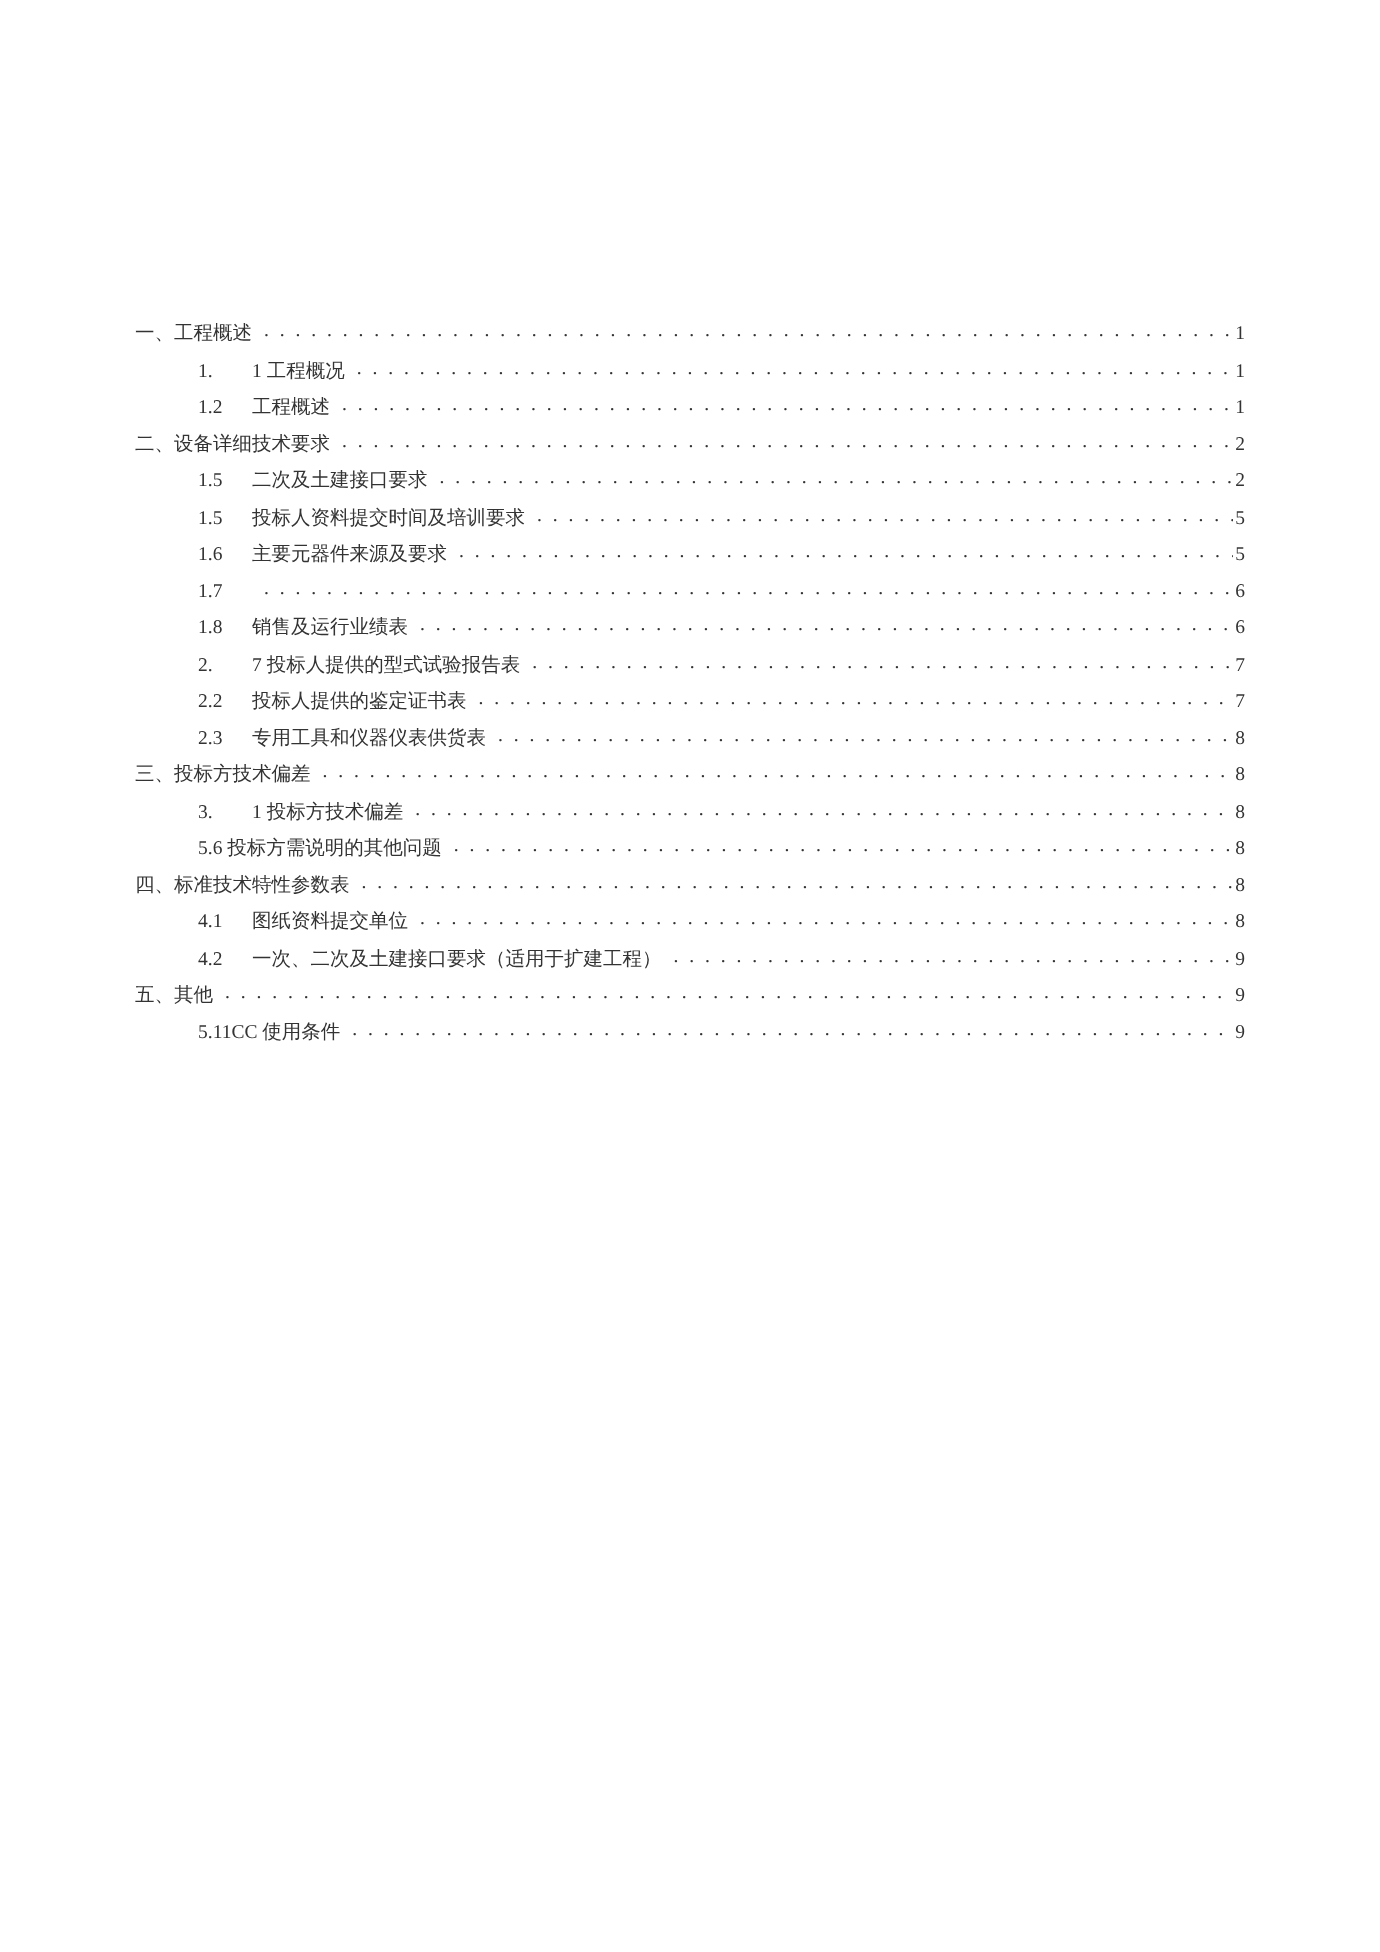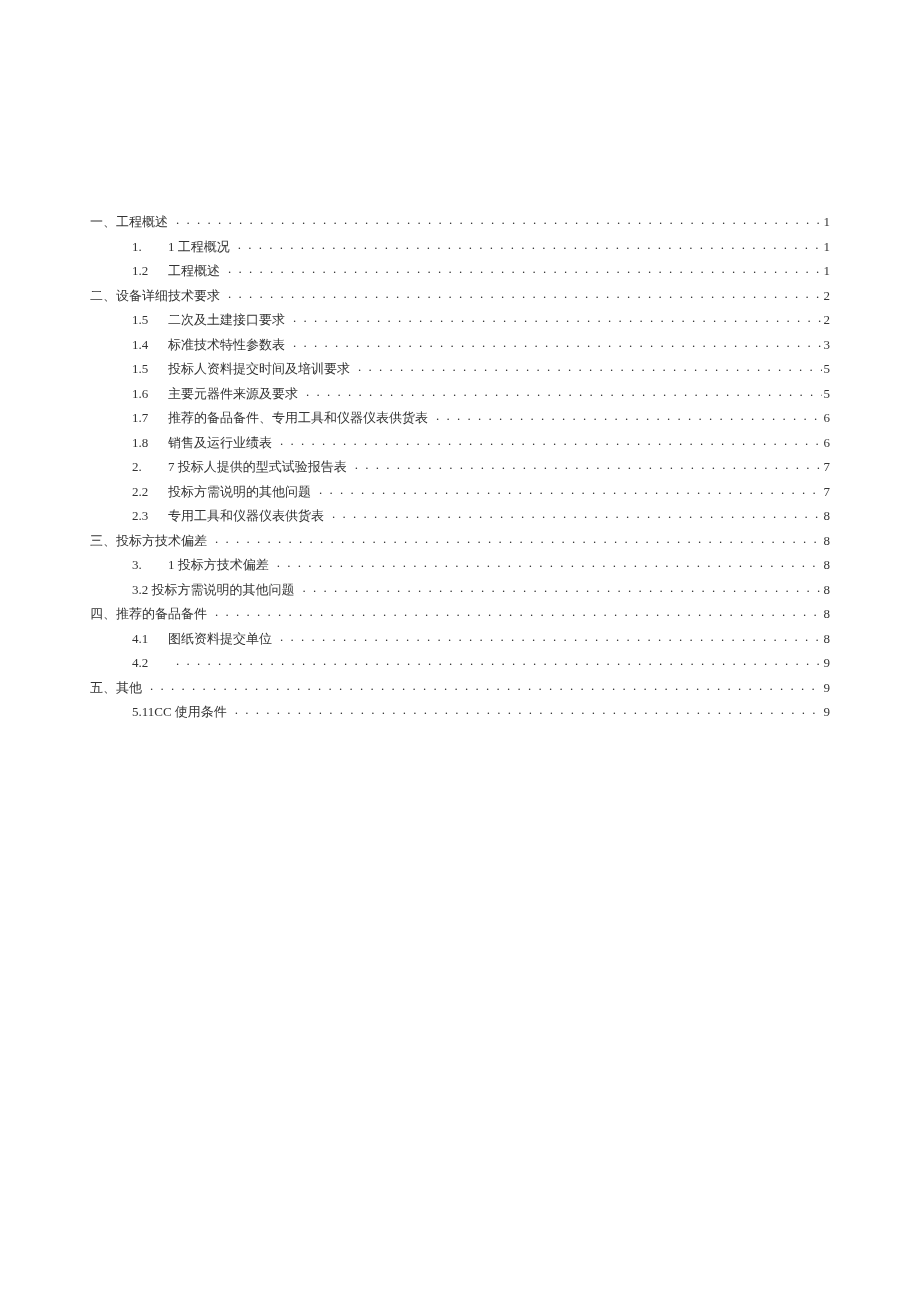--- a/index.html
+++ b/index.html
@@ -92,64 +92,56 @@
       <span class="toc-page">2</span>
     </div>
     <div class="toc-line level-2">
       <span class="toc-num level-2-num">1.5</span>
       <span class="toc-title">二次及土建接口要求</span>
       <span class="gap"></span>
       <span class="toc-dots"></span>
       <span class="toc-page">2</span>
     </div>
     <div class="toc-line level-2">
-      <span class="toc-num level-2-num">1.4</span>
-      <span class="toc-title">标准技术特性参数表</span>
-      <span class="gap"></span>
-      <span class="toc-dots"></span>
-      <span class="toc-page">3</span>
-    </div>
-    <div class="toc-line level-2">
       <span class="toc-num level-2-num">1.5</span>
       <span class="toc-title">投标人资料提交时间及培训要求</span>
       <span class="gap"></span>
       <span class="toc-dots"></span>
       <span class="toc-page">5</span>
     </div>
     <div class="toc-line level-2">
       <span class="toc-num level-2-num">1.6</span>
       <span class="toc-title">主要元器件来源及要求</span>
       <span class="gap"></span>
       <span class="toc-dots"></span>
       <span class="toc-page">5</span>
     </div>
     <div class="toc-line level-2">
       <span class="toc-num level-2-num">1.7</span>
-      <span class="toc-title">推荐的备品备件、专用工具和仪器仪表供货表</span>
       <span class="gap"></span>
       <span class="toc-dots"></span>
       <span class="toc-page">6</span>
     </div>
     <div class="toc-line level-2">
       <span class="toc-num level-2-num">1.8</span>
       <span class="toc-title">销售及运行业绩表</span>
       <span class="gap"></span>
       <span class="toc-dots"></span>
       <span class="toc-page">6</span>
     </div>
     <div class="toc-line level-2">
       <span class="toc-num level-2-num">2.</span>
       <span class="toc-title">7 投标人提供的型式试验报告表</span>
       <span class="gap"></span>
       <span class="toc-dots"></span>
       <span class="toc-page">7</span>
     </div>
     <div class="toc-line level-2">
       <span class="toc-num level-2-num">2.2</span>
-      <span class="toc-title">投标方需说明的其他问题</span>
+      <span class="toc-title">投标人提供的鉴定证书表</span>
       <span class="gap"></span>
       <span class="toc-dots"></span>
       <span class="toc-page">7</span>
     </div>
     <div class="toc-line level-2">
       <span class="toc-num level-2-num">2.3</span>
       <span class="toc-title">专用工具和仪器仪表供货表</span>
       <span class="gap"></span>
       <span class="toc-dots"></span>
       <span class="toc-page">8</span>
@@ -162,41 +154,42 @@
       <span class="toc-page">8</span>
     </div>
     <div class="toc-line level-2">
       <span class="toc-num level-2-num">3.</span>
       <span class="toc-title">1 投标方技术偏差</span>
       <span class="gap"></span>
       <span class="toc-dots"></span>
       <span class="toc-page">8</span>
     </div>
     <div class="toc-line level-2">
-      <span class="toc-title">3.2 投标方需说明的其他问题</span>
+      <span class="toc-title">5.6 投标方需说明的其他问题</span>
       <span class="gap"></span>
       <span class="toc-dots"></span>
       <span class="toc-page">8</span>
     </div>
     <div class="toc-line level-1">
       <span class="toc-num">四、</span>
-      <span class="toc-title">推荐的备品备件</span>
+      <span class="toc-title">标准技术特性参数表</span>
       <span class="gap"></span>
       <span class="toc-dots"></span>
       <span class="toc-page">8</span>
     </div>
     <div class="toc-line level-2">
       <span class="toc-num level-2-num">4.1</span>
       <span class="toc-title">图纸资料提交单位</span>
       <span class="gap"></span>
       <span class="toc-dots"></span>
       <span class="toc-page">8</span>
     </div>
     <div class="toc-line level-2">
       <span class="toc-num level-2-num">4.2</span>
+      <span class="toc-title"> 一次、二次及土建接口要求（适用于扩建工程）</span>
       <span class="gap"></span>
       <span class="toc-dots"></span>
       <span class="toc-page">9</span>
     </div>
     <div class="toc-line level-1">
       <span class="toc-num">五、</span>
       <span class="toc-title">其他</span>
       <span class="gap"></span>
       <span class="toc-dots"></span>
       <span class="toc-page">9</span>

